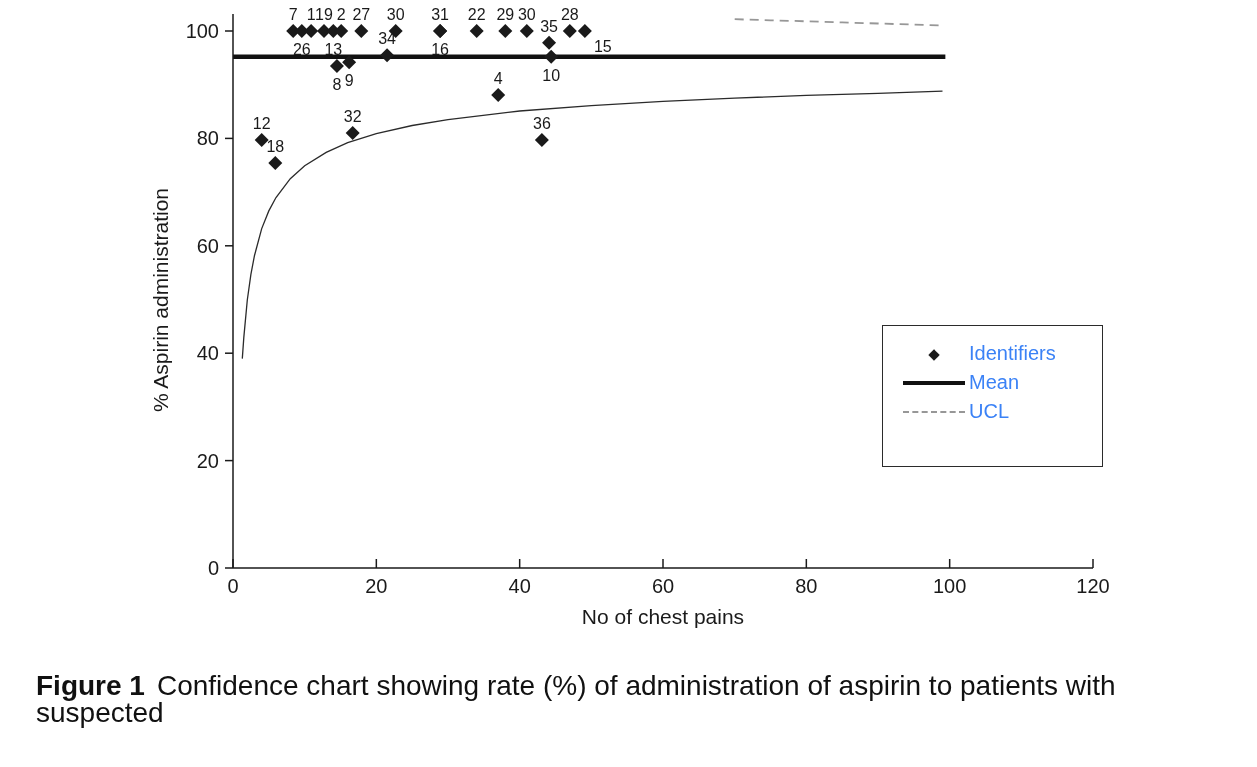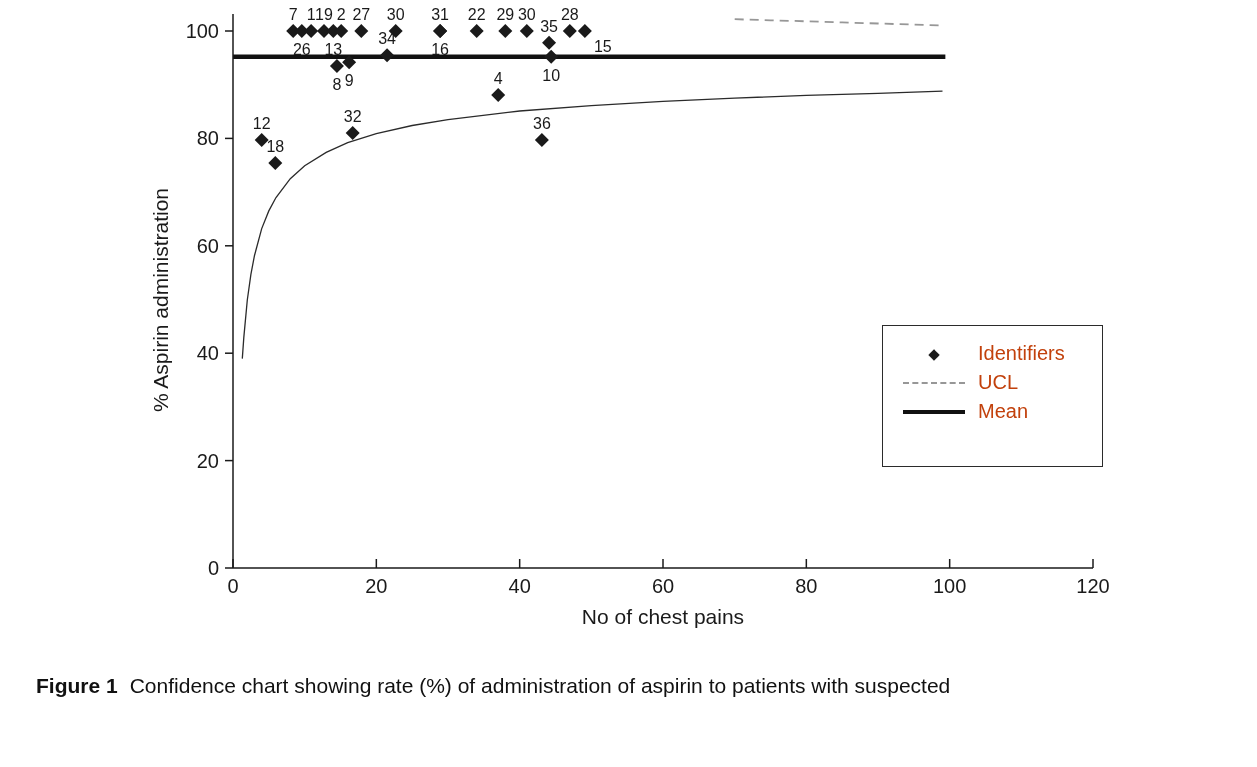--- a/index.html
+++ b/index.html
@@ -9,28 +9,28 @@
   }
   #chart-wrap{position:absolute;left:0;top:0;width:1257px;height:655px;}
   #chart-svg{position:absolute;left:0;top:0;}
   #legend{
     position:absolute;left:882px;top:325px;width:221px;height:142px;
     border:1.5px solid #2b2b2b;background:#ffffff;box-sizing:border-box;
     padding-top:13px;
   }
   .legend-row{display:flex;align-items:center;height:29px;padding-left:20px;}
   .legend-symbol{width:62px;display:flex;align-items:center;justify-content:center;flex:none;}
-  .legend-label{margin-left:13px;font-size:20px;color:#c2410c;white-space:nowrap;}
+  .legend-label{margin-left:4px;font-size:20px;color:#3b82f6;white-space:nowrap;}
   .sym-diamond{font-size:15px;line-height:15px;color:#1a1a1a;}
   .sym-mean{width:62px;height:4px;background:#111111;}
   .sym-ucl{width:62px;height:0;border-top:2px dashed #979797;}
   .sym-lcl{width:62px;height:0;border-top:1.4px solid #2b2b2b;}
   #caption{
     position:absolute;left:36px;top:672px;width:1125px;
-    font-size:21px;line-height:27px;color:#111111;
+    font-size:28px;line-height:27px;color:#111111;
   }
   #caption .fig-label{font-weight:bold;margin-right:12px;}
   svg text{font-family:"Liberation Sans",sans-serif;}
 </style>
 </head>
 <body>
 
 <div id="chart-wrap">
   <svg id="chart-svg" width="1257" height="655">
       <path d="M734.7 19.2 L770.5 20.3 L806.3 21.3 L842.2 22.4 L878.0 23.5 L913.8 24.6 L942.5 25.6" fill="none" stroke="#979797" stroke-width="1.8" stroke-dasharray="9 6"></path>
@@ -119,28 +119,28 @@
     </svg>
   <div id="legend">
       <div class="legend-row">
         <span class="legend-symbol">
           <span class="sym-diamond">◆</span>
         </span>
         <span class="legend-label">Identifiers</span>
       </div>
       <div class="legend-row">
         <span class="legend-symbol">
+          <span class="sym-mean"></span>
+        </span>
+        <span class="legend-label">Mean</span>
+      </div>
+      <div class="legend-row">
+        <span class="legend-symbol">
           <span class="sym-ucl"></span>
         </span>
         <span class="legend-label">UCL</span>
-      </div>
-      <div class="legend-row">
-        <span class="legend-symbol">
-          <span class="sym-mean"></span>
-        </span>
-        <span class="legend-label">Mean</span>
       </div>
     </div>
 </div>
 
 <div id="caption">
   <span class="fig-label">Figure 1</span><span>Confidence chart showing rate (%) of administration of aspirin to patients with suspected</span>
 </div>
 
 </body></html>

